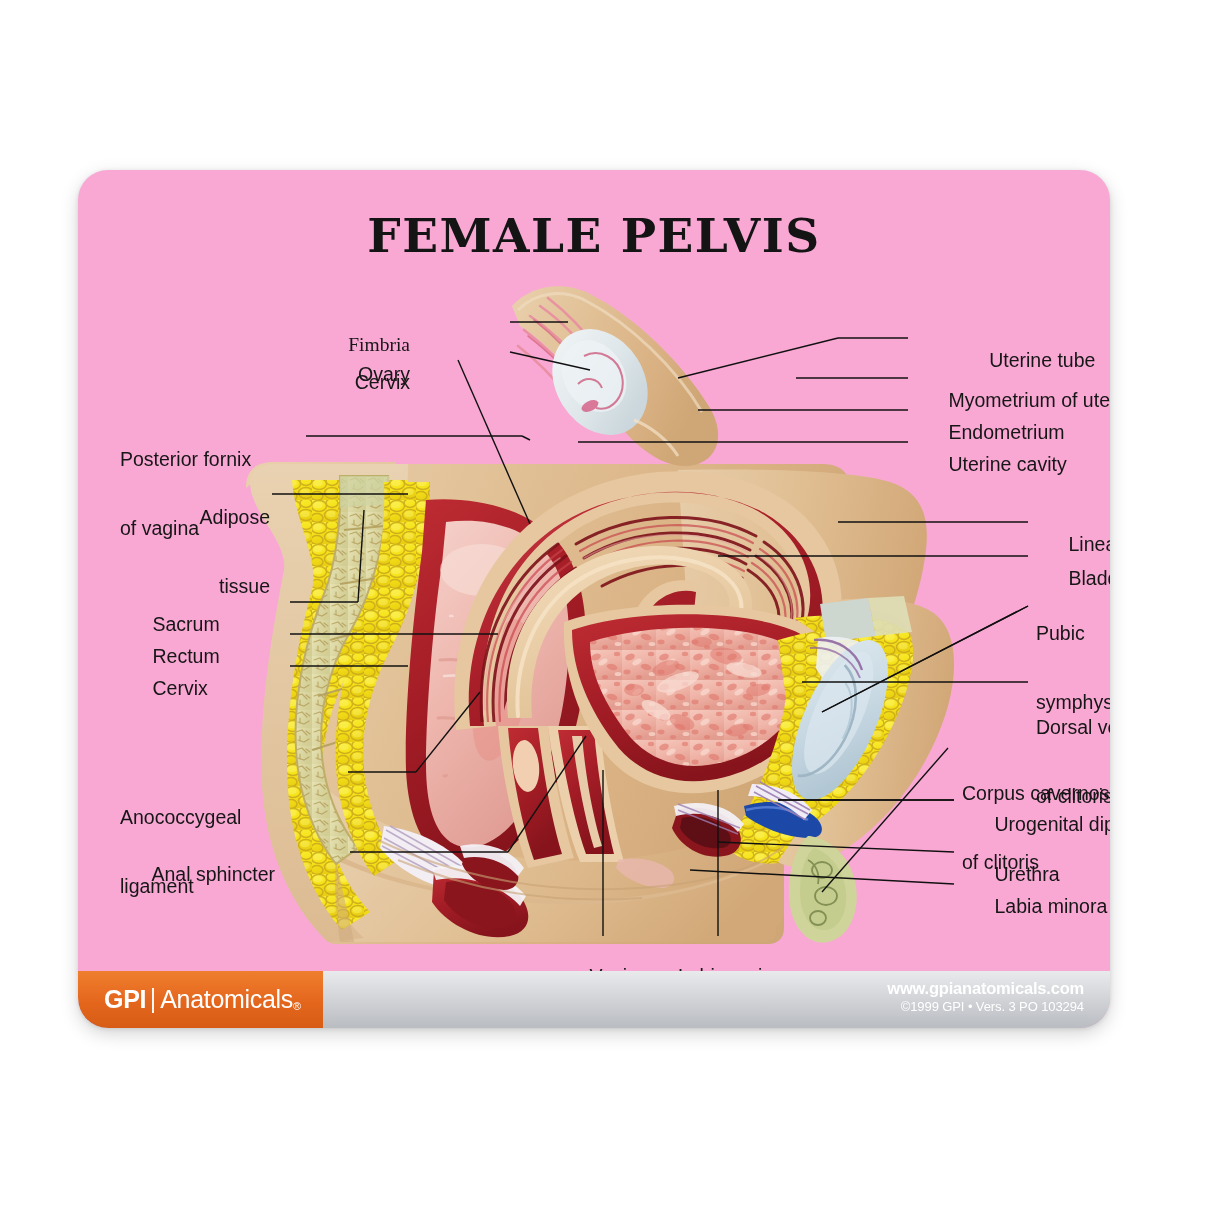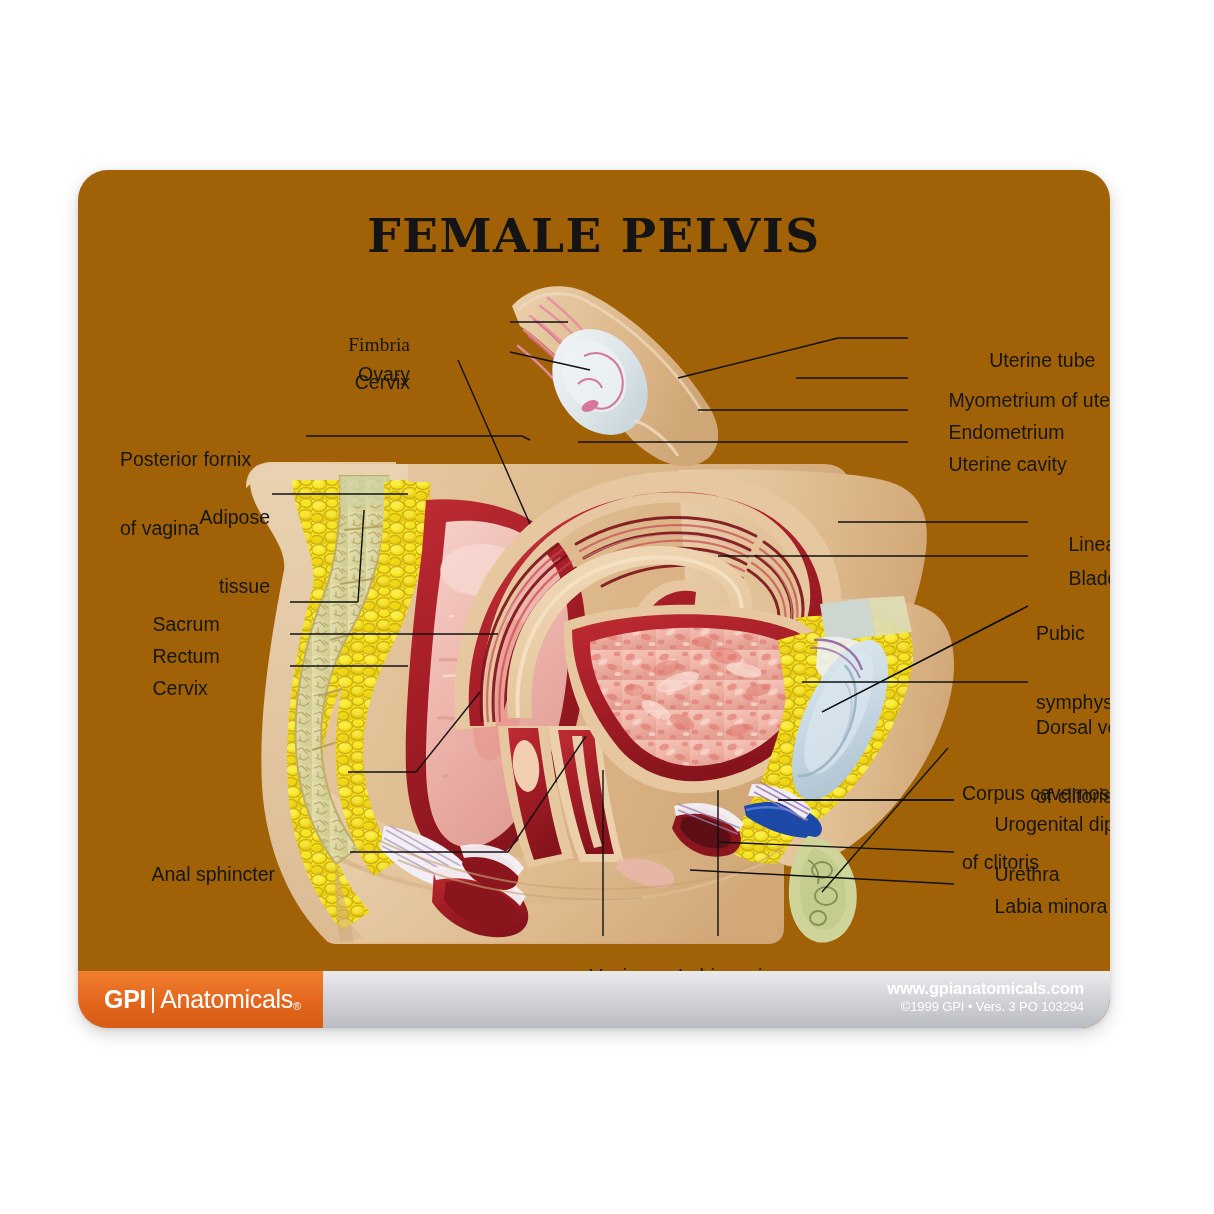--- a/index.html
+++ b/index.html
@@ -8,21 +8,21 @@
     width:1214px;height:1214px;
     background:#ffffff;
     font-family:"Liberation Sans", sans-serif;
     overflow:hidden;
   }
   #stage{position:relative;width:1214px;height:1214px;background:#ffffff;}
 
   
   #card{
     position:absolute;left:78px;top:170px;width:1032px;height:858px;
-    background:#a16207;border-radius:30px;
+    background:#f9a8d4;border-radius:30px;
     box-shadow:0 6px 18px rgba(0,0,0,.17), 0 1px 4px rgba(0,0,0,.10);
     overflow:hidden;
   }
 
   
   #title{
     position:absolute;left:0;top:38px;width:100%;
     text-align:center;
     font-family:"DejaVu Serif", serif;
     font-weight:700;
@@ -696,20 +696,24 @@
     </div>
 
     <div class="lbl l" style="left:42px;top:452px;width:170px;">
       <span>Rectum</span>
     </div>
 
     <div class="lbl l" style="left:42px;top:484px;width:170px;">
       <span>Cervix</span>
     </div>
 
+    <div class="lbl l" style="left:42px;top:590px;width:230px;">
+      <div>Anococcygeal</div>
+      <div>ligament</div>
+    </div>
 
     <div class="lbl l" style="left:42px;top:670px;width:230px;">
       <span>Anal sphincter</span>
     </div>
 
     <div class="lbl l" style="left:838px;top:156px;width:220px;text-align:center;">
       <span>Uterine tube</span>
     </div>
 
     <div class="lbl l" style="left:838px;top:196px;width:240px;">

